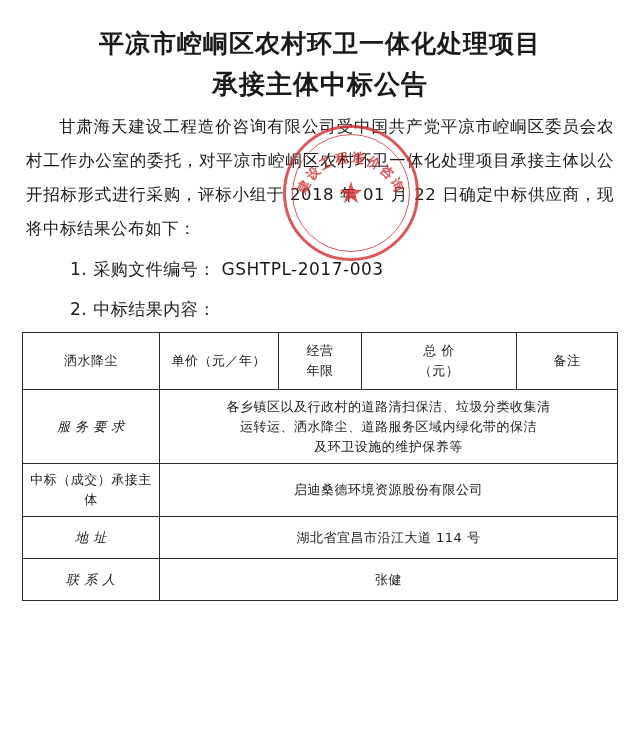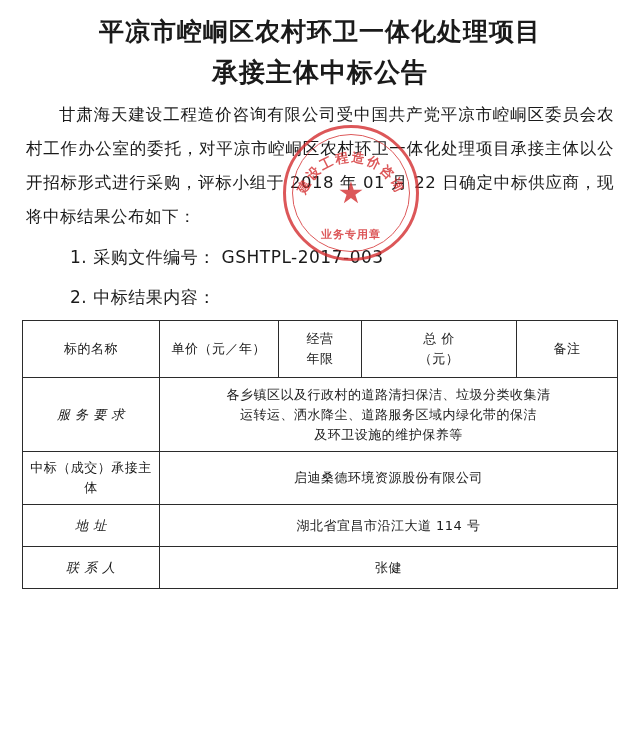--- a/index.html
+++ b/index.html
@@ -13,21 +13,21 @@
     font-family: "DejaVu Sans", "Liberation Sans", sans-serif;
     color: #1a1a1a;
     position: relative;
     overflow: hidden;
   }
   .page {
     position: relative;
     width: 640px;
     height: 730px;
     box-sizing: border-box;
-    padding: 12px 22px 0 22px;
+    padding: 24px 22px 0 22px;
   }
   .title {
     text-align: center;
     font-size: 25px;
     font-weight: bold;
     letter-spacing: 1px;
     line-height: 40px;
     font-family: "DejaVu Serif", "Liberation Serif", serif;
   }
   .title-line2 {
@@ -158,21 +158,21 @@
     <colgroup>
       <col class="col1">
         <col class="col2">
         <col class="col3">
         <col class="col4">
         <col class="col5">
     </colgroup>
     <thead>
       <tr>
         <th>
-          <div>标的名称</div>
+          <div>洒水降尘</div>
         </th>
         <th>
           <div>单价（元／年）</div>
         </th>
         <th>
           <div>经营</div>
           <div>年限</div>
         </th>
         <th>
           <div>总    价</div>
@@ -212,16 +212,15 @@
     <div class="seal-inner"></div>
     <svg class="seal-arc" viewBox="0 0 130 130">
       <defs>
         <path id="arcpath" d="M 18,72 A 48,48 0 0 1 112,72" fill="none"></path>
       </defs>
       <text>
         <textPath href="#arcpath" startOffset="50%" text-anchor="middle">甘肃海天建设工程造价咨询有限公司</textPath>
       </text>
     </svg>
     <div class="seal-star">★</div>
-    <div class="seal-bottom">业务专用章</div>
   </div>
 
 </div>
 
 </body></html>

